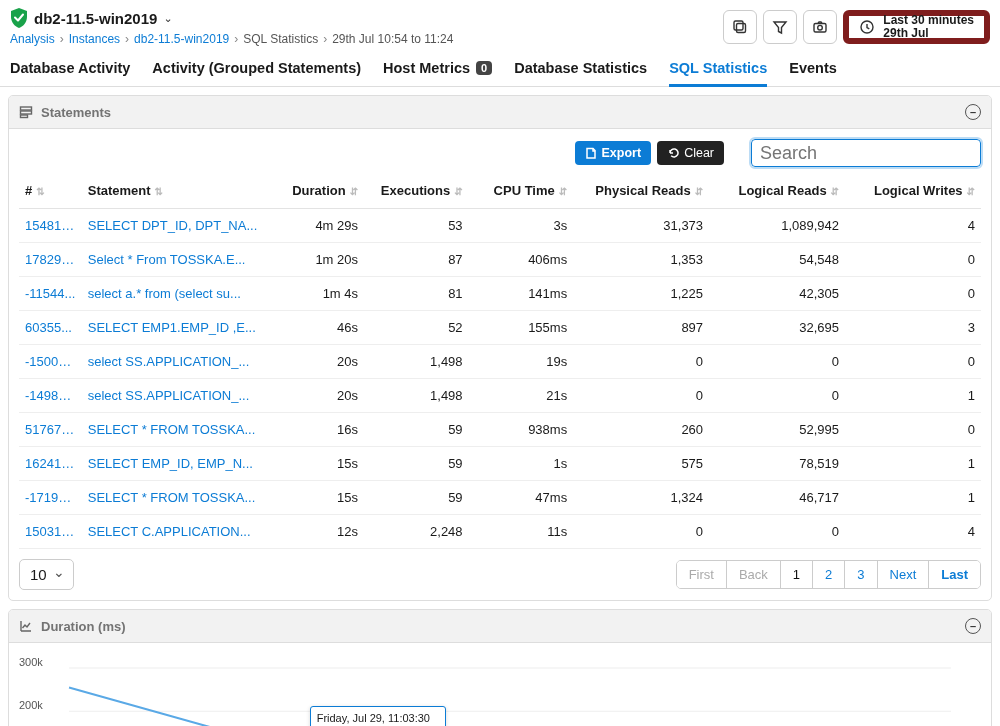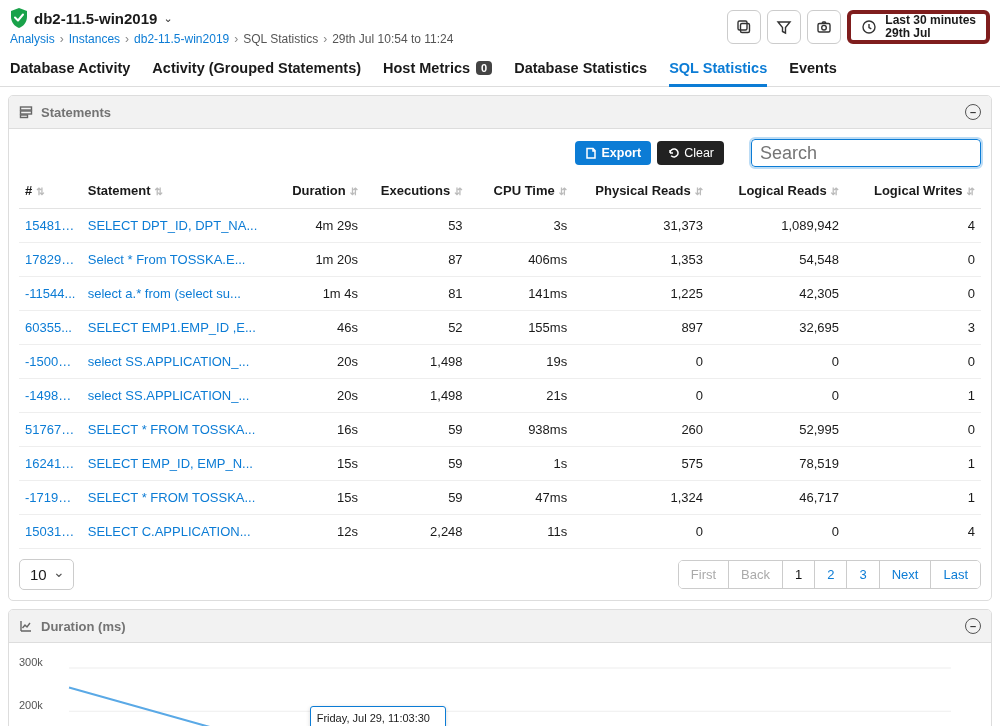--- a/index.html
+++ b/index.html
@@ -26,21 +26,21 @@
   .chev { font-size: 11px; color:#333; }
   .breadcrumbs { color:#555; font-size:12px; display:flex; align-items:center; gap:5px; flex-wrap:wrap;}
   .breadcrumbs .bc-link { color:#0c7cd5; cursor:pointer; }
   .breadcrumbs .sep { color:#888; }
   .topbar-right { display:flex; align-items:center; gap:6px; }
   .iconbtn {
     width:34px; height:34px; border:1px solid #ccc; border-radius:6px;
     display:flex; align-items:center; justify-content:center; background:#fff; cursor:pointer;
   }
   .timebtn {
-    height:34px; border:4px solid #7f1d1d; border-radius:6px; padding:2px 10px;
+    height:34px; border:6px solid #7f1d1d; border-radius:6px; padding:2px 10px;
     display:flex; align-items:center; gap:8px; background:#fff; cursor:pointer;
   }
   .timebtn .txt { display:flex; flex-direction:column; line-height:1.1; }
   .timebtn .l1 { font-weight:700; font-size:12px; }
   .timebtn .l2 { font-weight:700; font-size:12px; }
   .tabs {
     display:flex; gap:22px; padding: 14px 10px 0 10px; border-bottom:1px solid #ddd;
   }
   .tab { font-weight:700; font-size:14.5px; padding-bottom:10px; cursor:pointer; position:relative; display:flex; align-items:center; gap:6px;}
   .tab.active { color:#0c7cd5; }
@@ -90,21 +90,21 @@
   }
   .link { color:#0c7cd5; cursor:pointer; }
   .table-footer { display:flex; justify-content:space-between; align-items:center; margin-top:10px; }
   .pagesize {
     border:1px solid #ccc; border-radius:5px; padding:6px 26px 6px 10px; font-size:15px; cursor:pointer;
     position:relative; display:inline-flex; align-items:center; gap:10px;
   }
   .pagesize::after { content:"⌄"; position:absolute; right:8px; color:#555; top:4px; font-size:14px;}
   .pager { display:flex; border:1px solid #ccc; border-radius:5px; overflow:hidden; }
   .pgbtn { padding:6px 12px; border-right:1px solid #ccc; font-size:13px; cursor:pointer; color:#0c7cd5; background:#fff;}
-  .pgbtn:last-child { border-right:none; }
+  .pgbtn:last-child { border-right:none;font-weight:bold; }
   .pgbtn.disabled { color:#aaa; cursor:default; }
   .pgbtn.current { color:#111; }
   
   .chartwrap { position:relative; height:150px; padding:10px 20px 0 40px; }
   svg.chart { width:100%; height:100%; }
   .gridline { stroke:#eee; stroke-width:1; }
   .seriesline { fill:none; stroke:#5aa9e6; stroke-width:2; }
   .tooltip {
     position:absolute; background:#fff; border:1px solid #0c7cd5; border-radius:3px;
     font-size:11px; padding:4px 6px; line-height:1.3; box-shadow:0 1px 4px rgba(0,0,0,.15);

